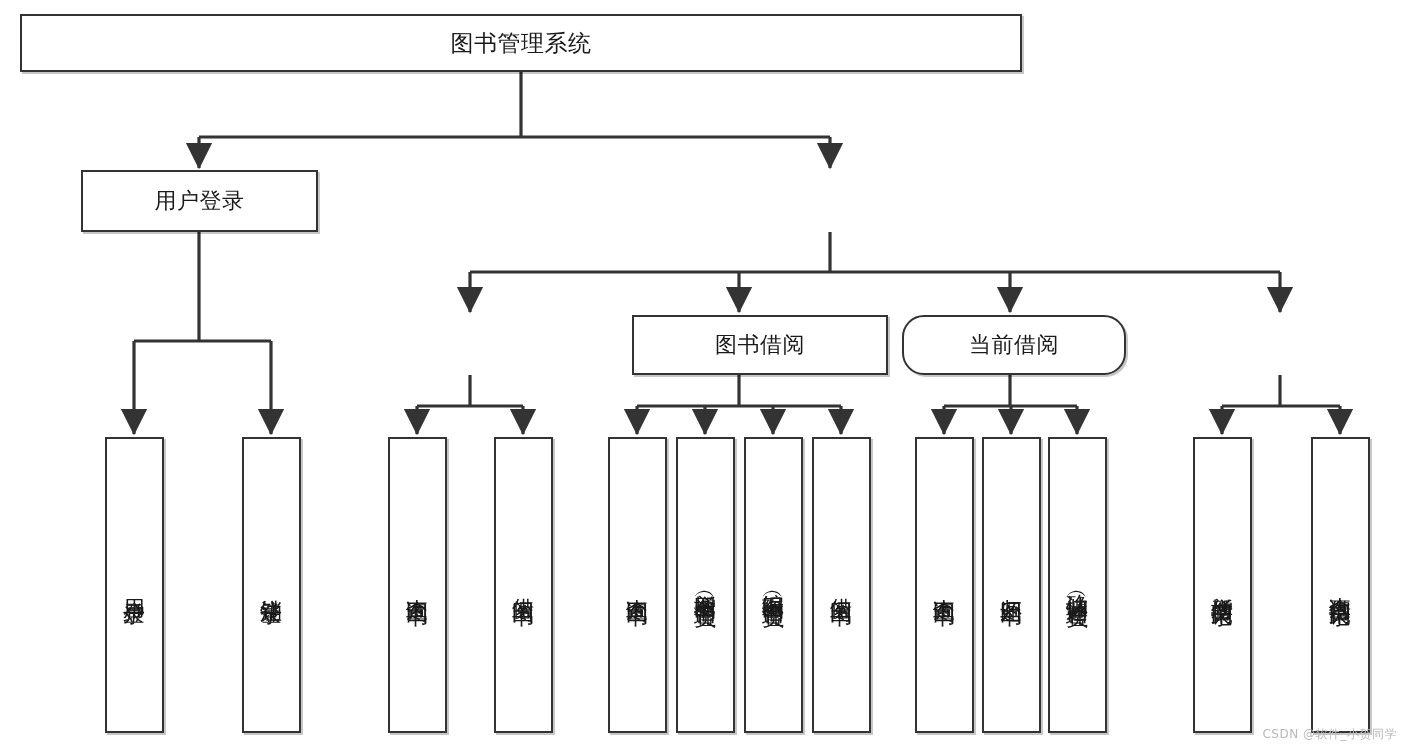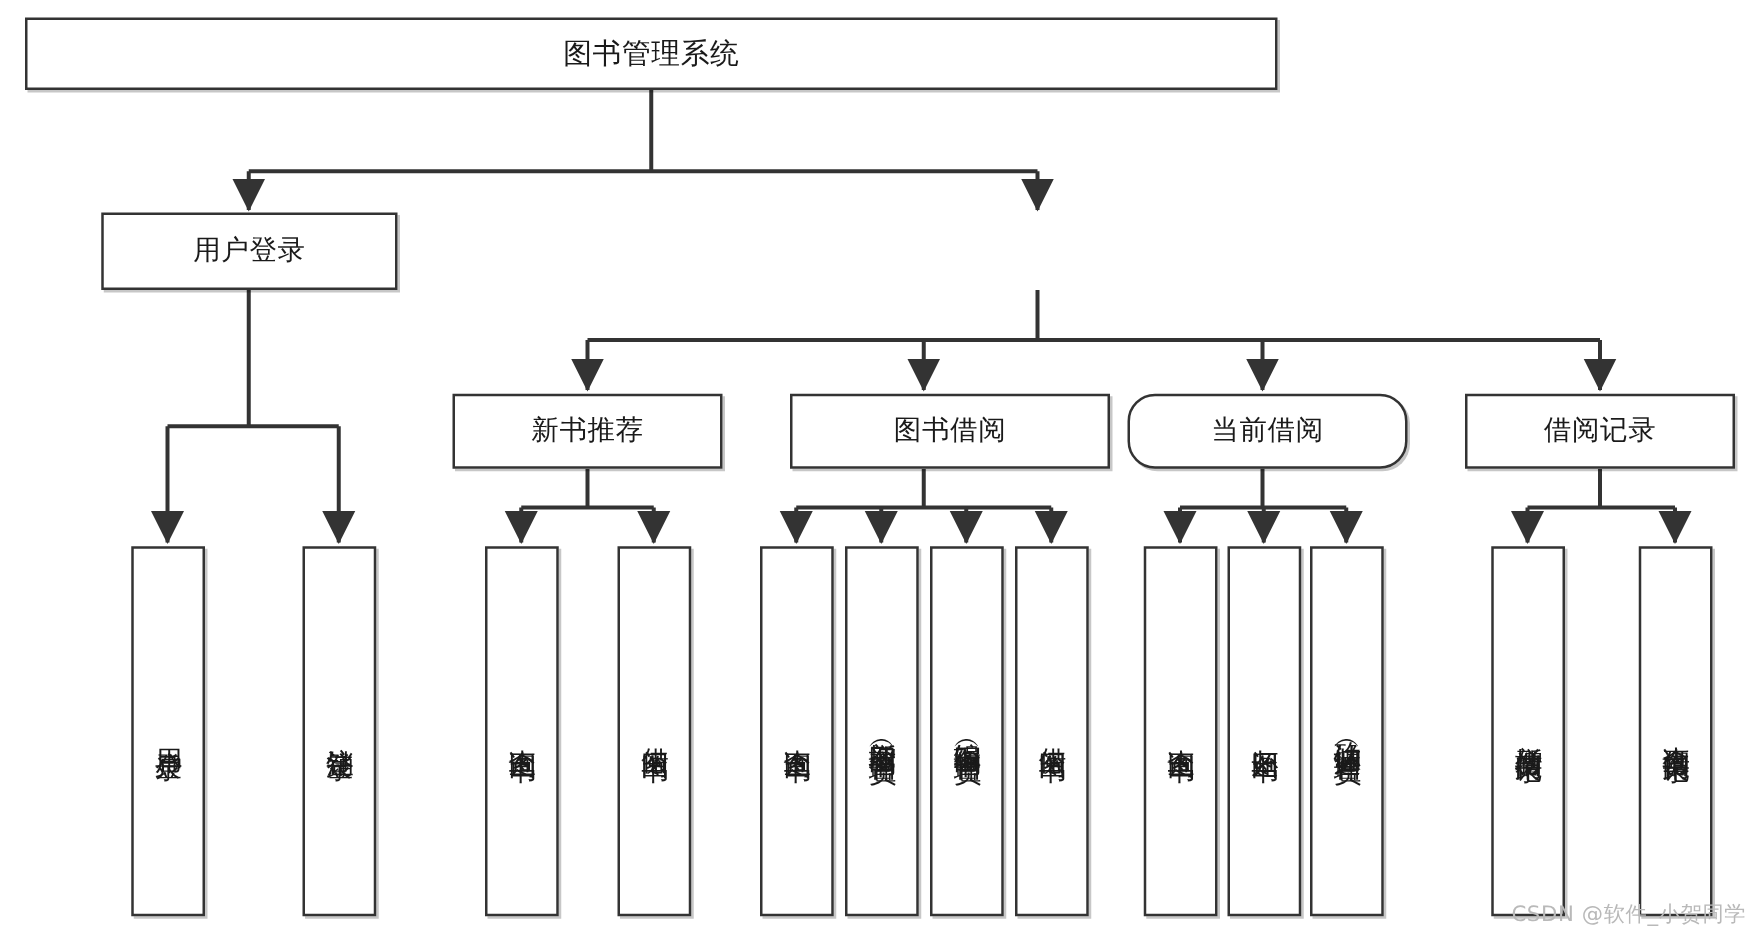--- a/index.html
+++ b/index.html
@@ -64,21 +64,21 @@
     font-size: 22px;
     line-height: 1.05;
     letter-spacing: 2px;
     max-height: 280px;
   }
   
   #watermark {
     position: absolute;
     right: 8px;
     bottom: 4px;
-    font-size: 17px;
+    font-size: 12px;
     color: #b9b9b9;
     letter-spacing: 0.5px;
     white-space: nowrap;
     user-select: none;
   }
 </style>
 </head>
 <body>
 
 <div id="canvas">
@@ -137,35 +137,29 @@
 
   <div class="node horiz root" style="left:20px; top:14px; width:1002px; height:58px;">
     <span class="label">图书管理系统</span>
   </div>
 
   <div class="node horiz" style="left:81px; top:170px; width:237px; height:62px;">
     <span class="label">用户登录</span>
   </div>
 
 
-  <div class="node horiz" style="left:362px; top:315px; width:216px; height:60px;">
-    <span class="label">新书推荐</span>
-  </div>
 
   <div class="node horiz" style="left:632px; top:315px; width:256px; height:60px;">
     <span class="label">图书借阅</span>
   </div>
 
   <div class="node horiz" style="left:902px; top:315px; width:224px; height:60px;border-radius:22px;">
     <span class="label">当前借阅</span>
   </div>
 
-  <div class="node horiz" style="left:1172px; top:315px; width:216px; height:60px;">
-    <span class="label">借阅记录</span>
-  </div>
 
   <div class="node vert" style="left:105px; top:437px; width:59px; height:296px;">
     <span class="label">用户登录</span>
   </div>
 
   <div class="node vert" style="left:242px; top:437px; width:59px; height:296px;">
     <span class="label">注销登录</span>
   </div>
 
   <div class="node vert" style="left:388px; top:437px; width:59px; height:296px;">

